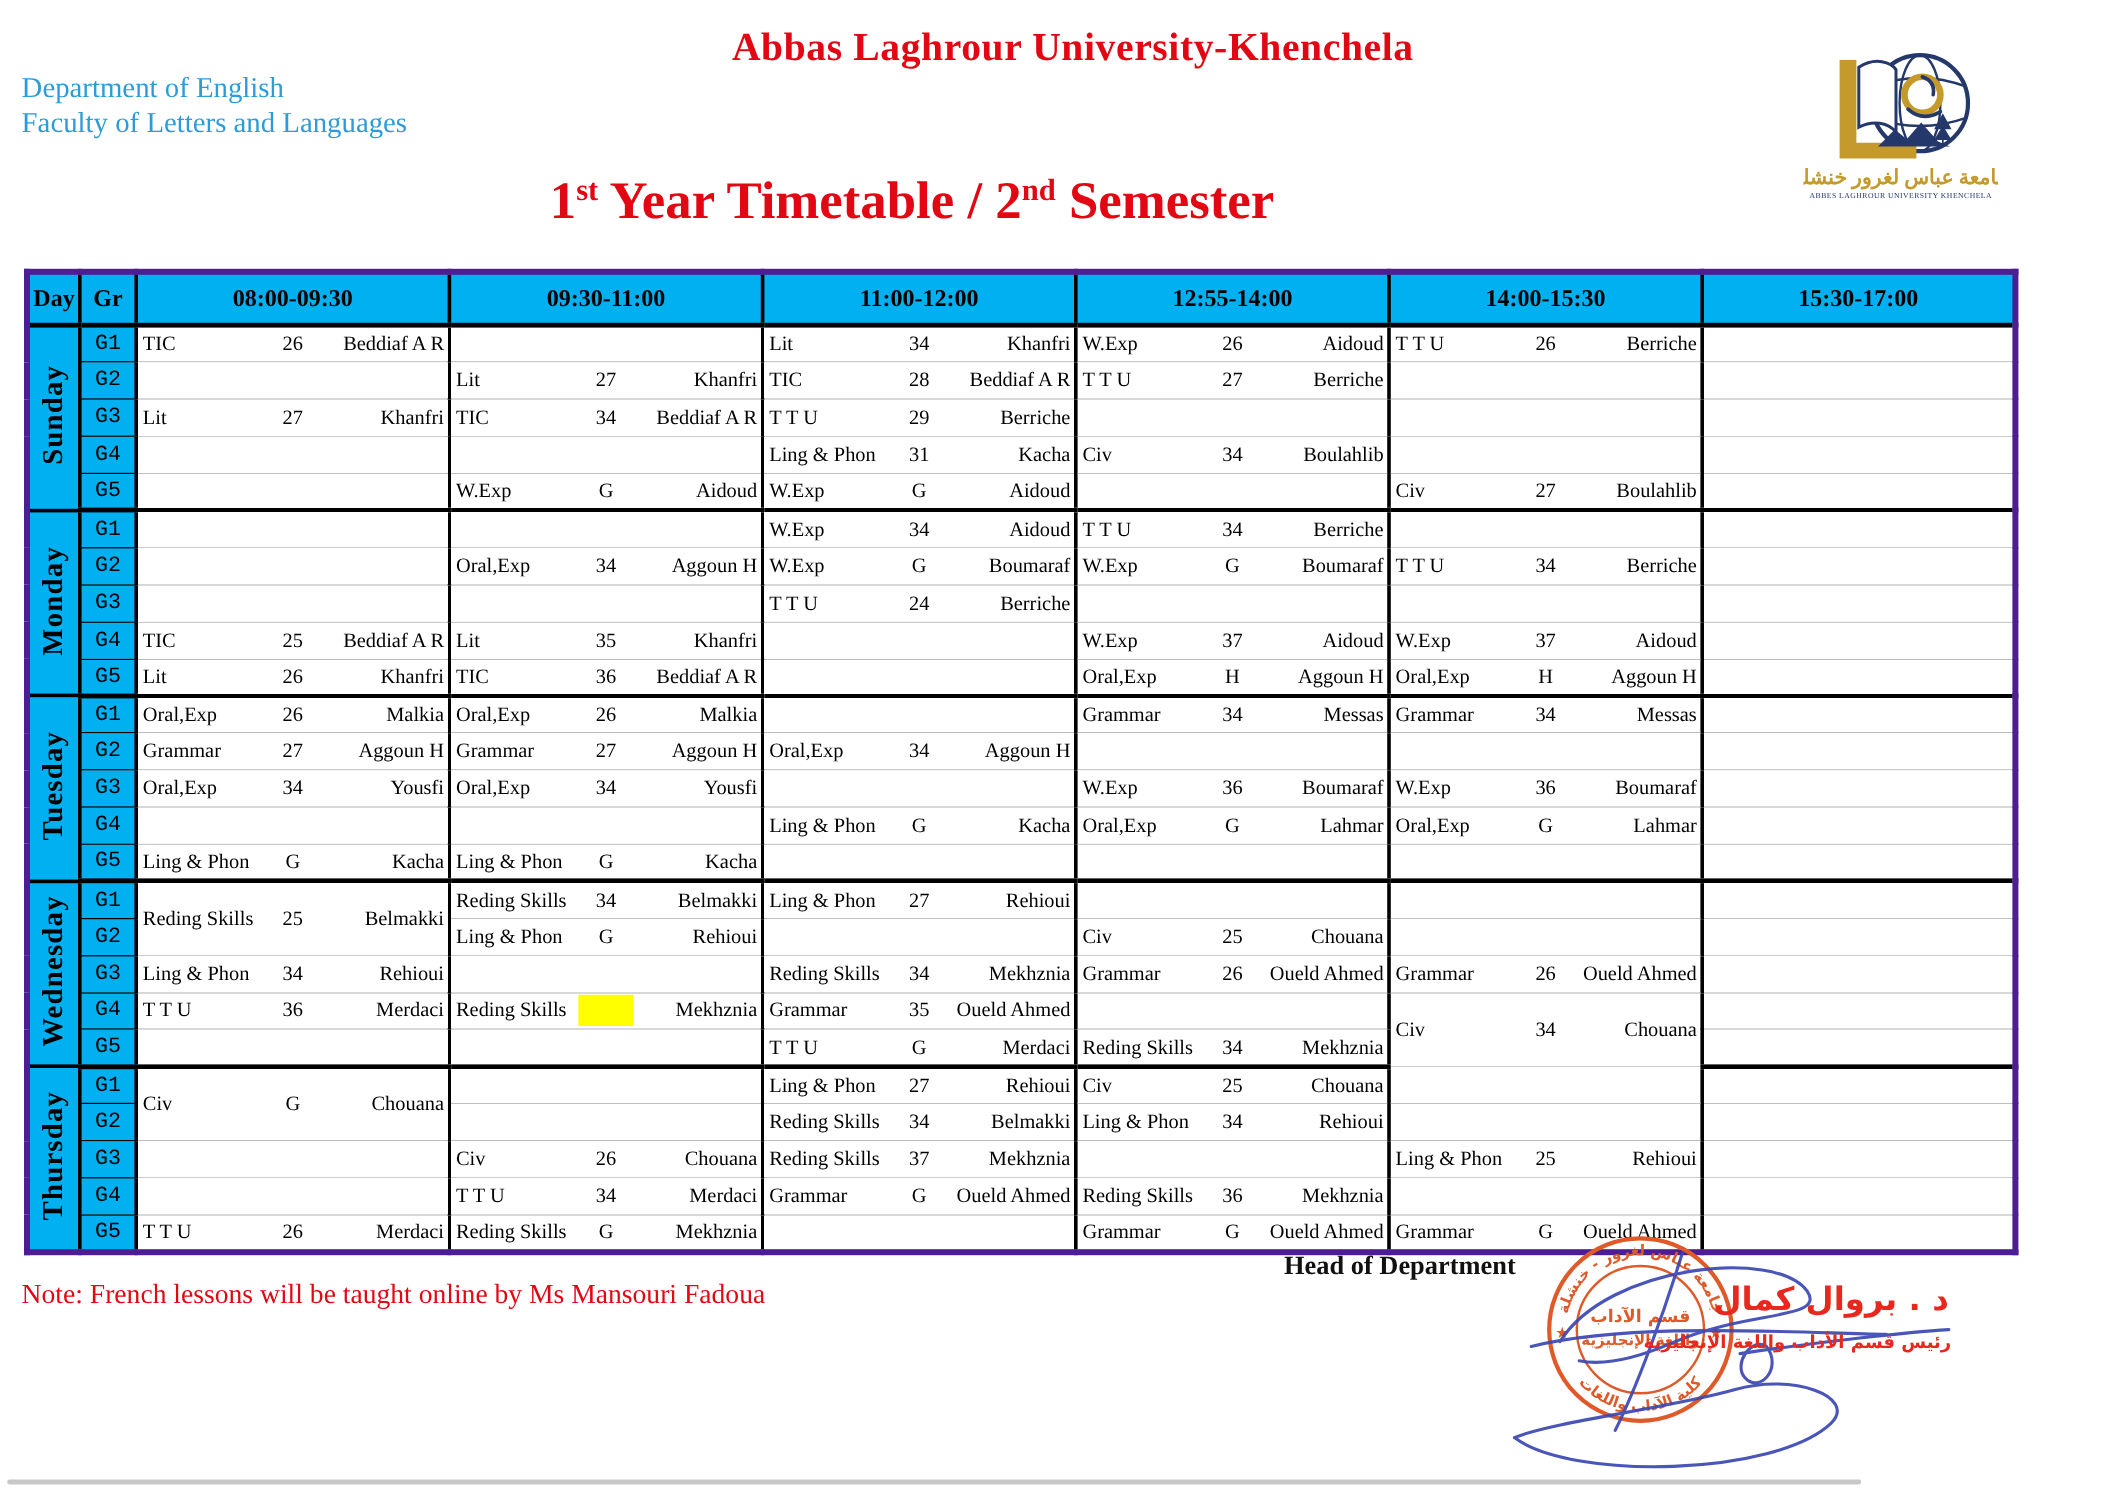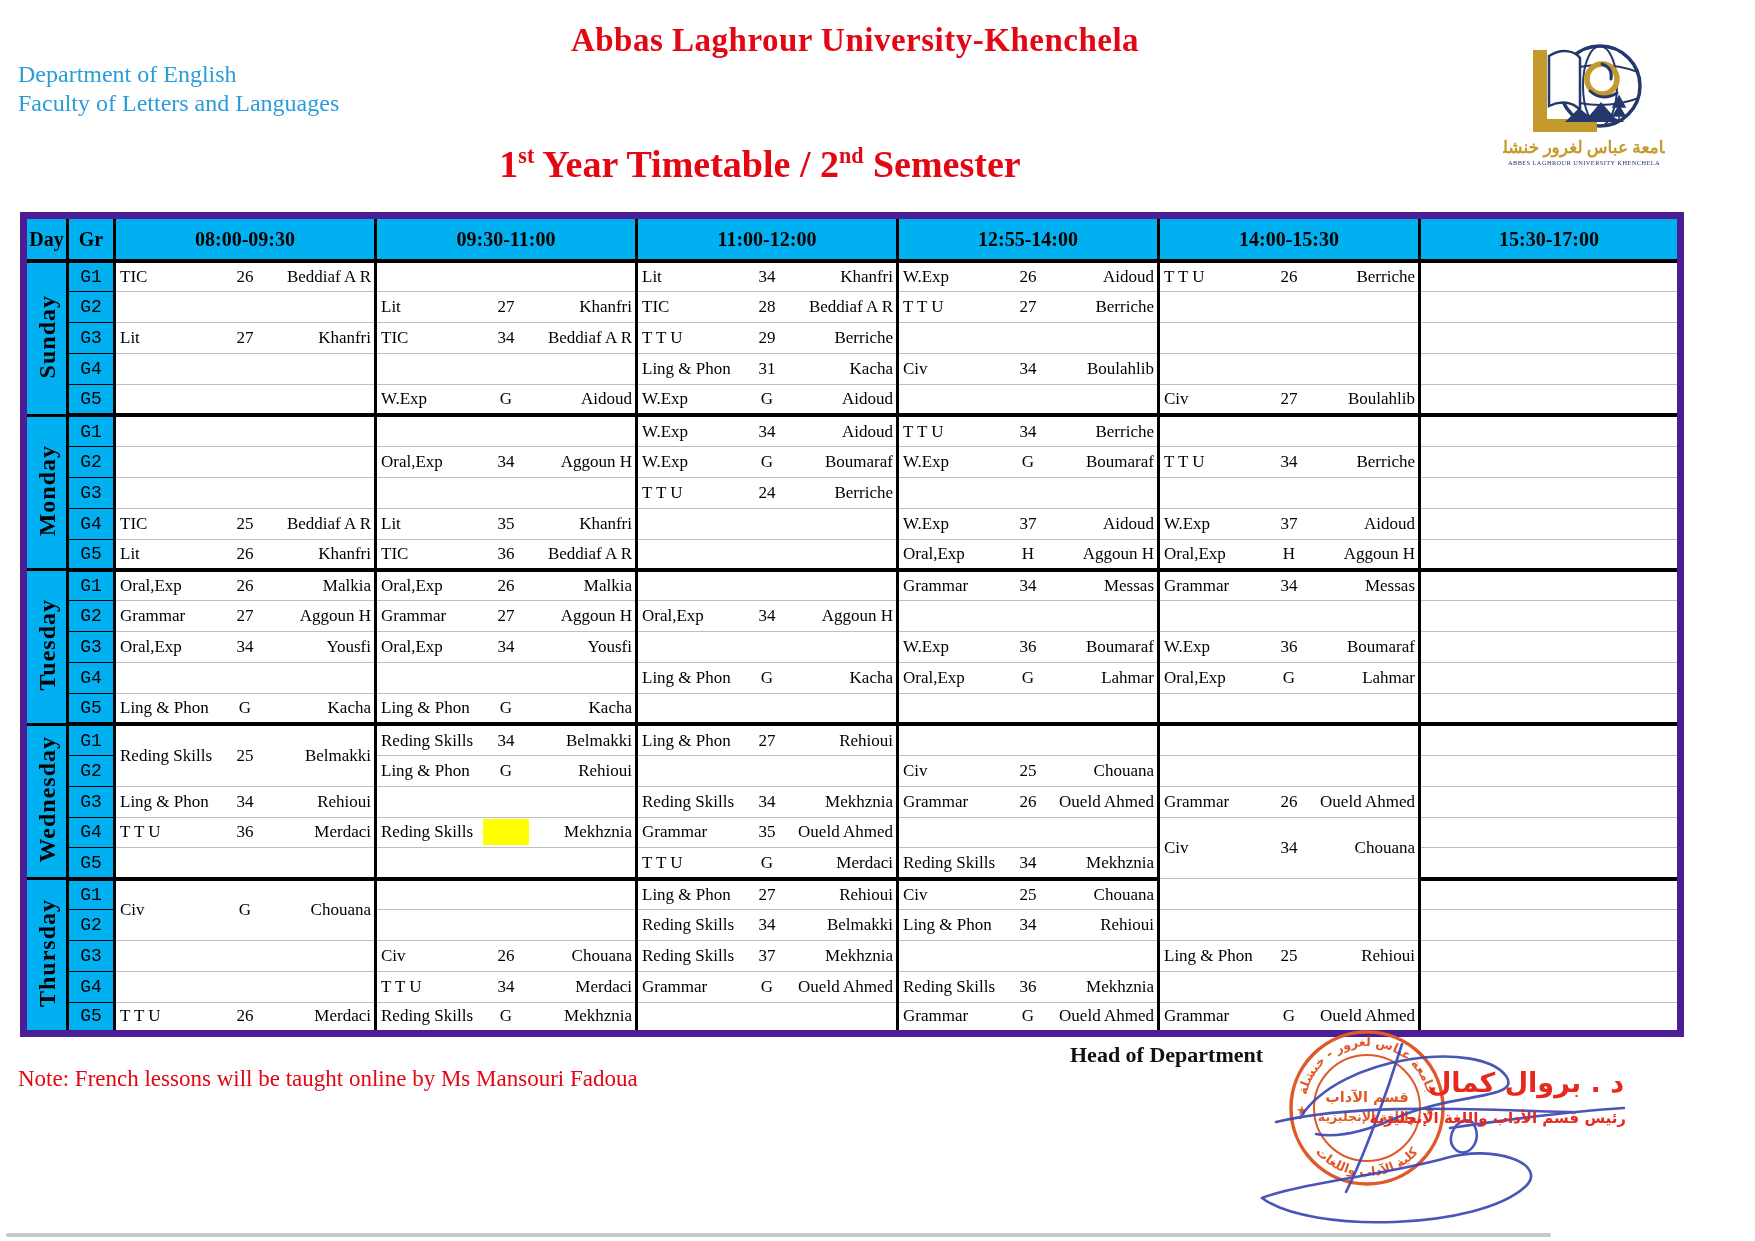--- a/index.html
+++ b/index.html
@@ -2,38 +2,38 @@
 <html style="--header-blue: #00B0F0; --title-red: #E30613; --faculty-blue: #2B9CD9; --highlight-yellow: #FFFF00; --stamp-orange: #DF5A28; --signature-blue: #3B47B4; --stamp-red: #E8281E; --logo-navy: #24386B; --logo-gold: #C49A2C;"><head>
 <meta charset="utf-8">
 <style>
   html,body { margin:0; padding:0; background:#e8e8e8; }
   .page {
     position:relative; width:1755px; height:1241px; background:#ffffff;
     font-family:"Liberation Serif","DejaVu Serif",serif; overflow:hidden;
   }
   .title {
     position:absolute; top:22px; left:0; width:1710px; text-align:center;
-    font-size:33px; font-weight:bold; color:var(--title-red,#E30613); letter-spacing:.5px;
+    font-size:33px; font-weight:bold; color:var(--title-red,#E30613); letter-spacing:.5px;padding-left:39px;
   }
   .faculty {
     position:absolute; top:60px; left:18px; color:var(--faculty-blue,#2B9CD9);
     font-size:24px; line-height:1.22;
   }
   .subtitle {
     position:absolute; top:142px; left:0; width:1520px; text-align:center;
-    font-size:38px; font-weight:bold; color:var(--title-red,#E30613);
+    font-size:44px; font-weight:bold; color:var(--title-red,#E30613);
   }
   .subtitle sup { font-size:58%; }
   .logo { position:absolute; left:1503px; top:34px; width:162px; height:134px; }
   .logo text { font-family:"Liberation Serif","DejaVu Serif",serif; }
 
   table.timetable {
-    position:absolute; left:20px; top:212px; width:1657px;
+    position:absolute; left:20px; top:224px; width:1657px;
     border-collapse:collapse; table-layout:fixed;
-    border:7px solid #4c1d95;
+    border:5px solid #4c1d95;
   }
   table.timetable thead th {
     height:38px; background:var(--header-blue,#00B0F0);
     border:3px solid #000; border-bottom:4px solid #000;
     font-size:20px; font-weight:bold; color:#000; text-align:center;
   }
   tbody tr { height:30.9px; }
   td.day-cell {
     background:var(--header-blue,#00B0F0); border:3px solid #000;
     text-align:center; vertical-align:middle; padding:0;

